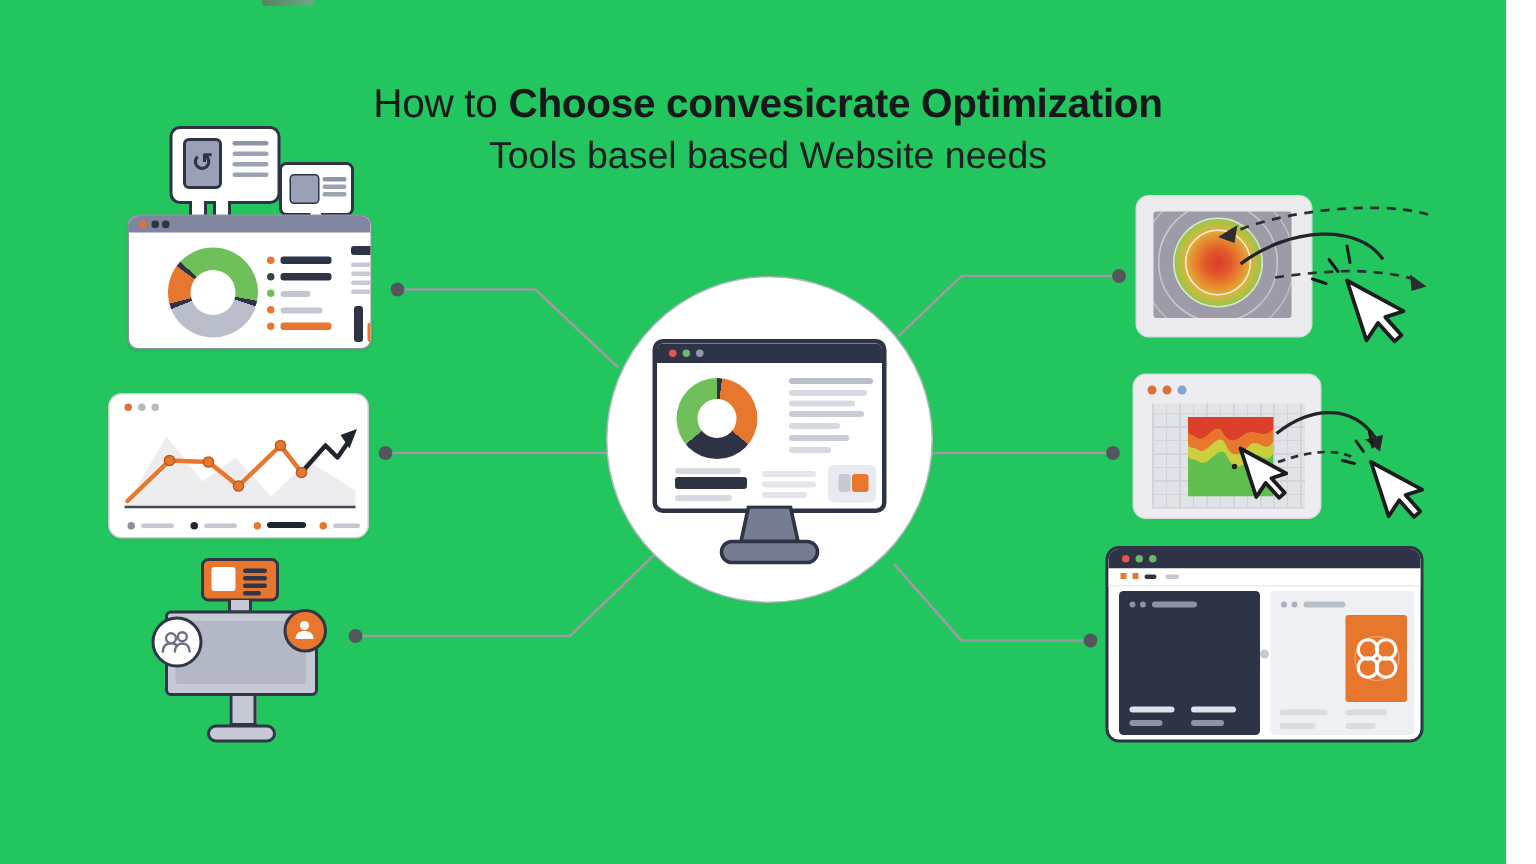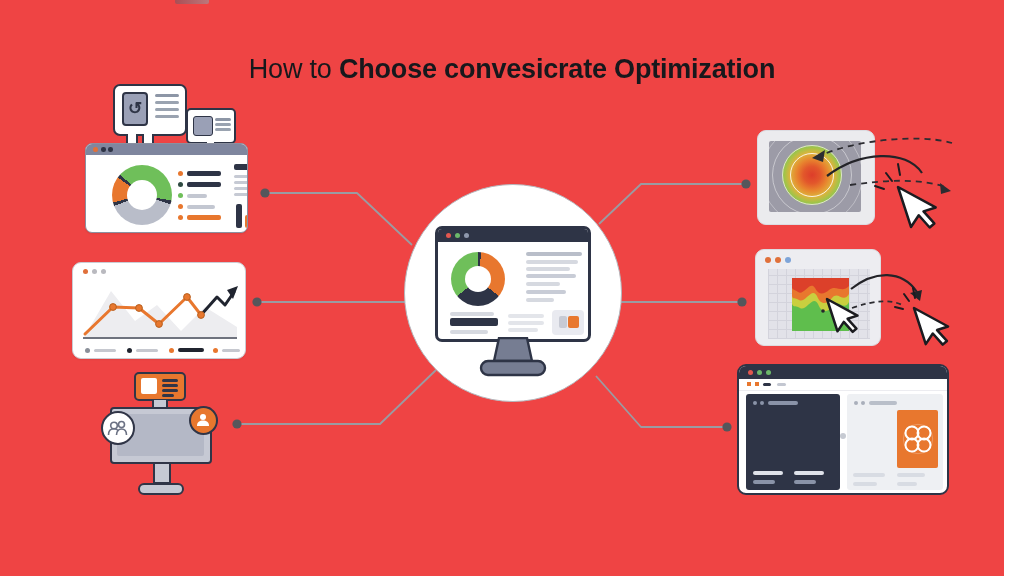--- a/index.html
+++ b/index.html
@@ -1,16 +1,16 @@
 <!DOCTYPE html>
 <html><head>
 <meta charset="utf-8">
 <style>
   html,body{margin:0;padding:0;background:#fff;}
-  .canvas{position:relative;width:1004px;height:576px;background:#ef4444;overflow:hidden;
+  .canvas{position:relative;width:1004px;height:576px;background:#22c55e;overflow:hidden;
           font-family:"Liberation Sans",sans-serif;}
   .abs{position:absolute;}
   .bar{position:absolute;border-radius:2px;}
   .dot{position:absolute;border-radius:50%;}
   
   .title{position:absolute;top:54px;left:0;width:1024px;text-align:center;color:#17181c;}
   .title .l1{font-size:27px;letter-spacing:-.2px;}
   .title .b{font-weight:700;}
   .title .sb{font-weight:700;}
   .title .l2{font-size:25px;font-weight:400;margin-top:5px;color:#1d1e22;}
@@ -30,20 +30,21 @@
 </style>
 </head>
 <body>
 
 <div class="canvas">
 
   <div class="abs" style="left:175px;top:0;width:34px;height:4px;background:linear-gradient(90deg,#7c5560,#9a9aa0);opacity:.6;border-radius:0 0 2px 2px;"></div>
 
   <div class="title">
     <div class="l1"><span>How to </span><span class="b">Choose</span><span class="sb"> convesicrate </span><span class="b">Optimization</span></div>
+    <div class="l2">Tools basel based Website needs</div>
   </div>
 
   <svg class="abs" style="left:0;top:0;z-index:1;" width="1024" height="576" viewBox="0 0 1024 576">
     <g fill="none" stroke="#9b9ba2" stroke-width="1.8" stroke-linejoin="round">
       <path d="M265 193 H357 L412 245"></path>
       <path d="M257 302 H406"></path>
       <path d="M237 424 H380 L436 370"></path>
       <path d="M599 224 L641 184 H746"></path>
       <path d="M618 302 H742"></path>
       <path d="M596 376 L641 427 H727"></path>

